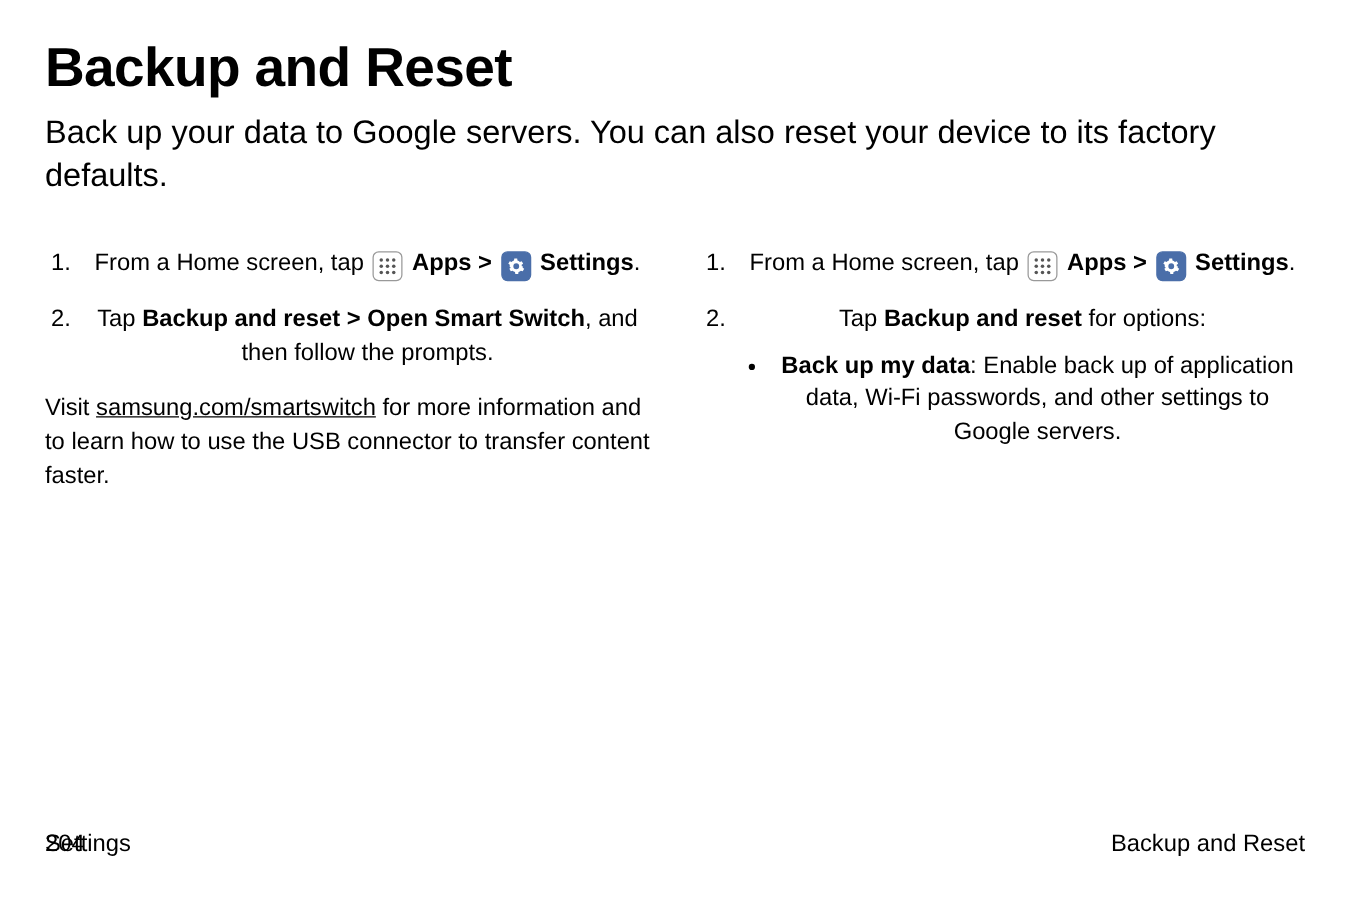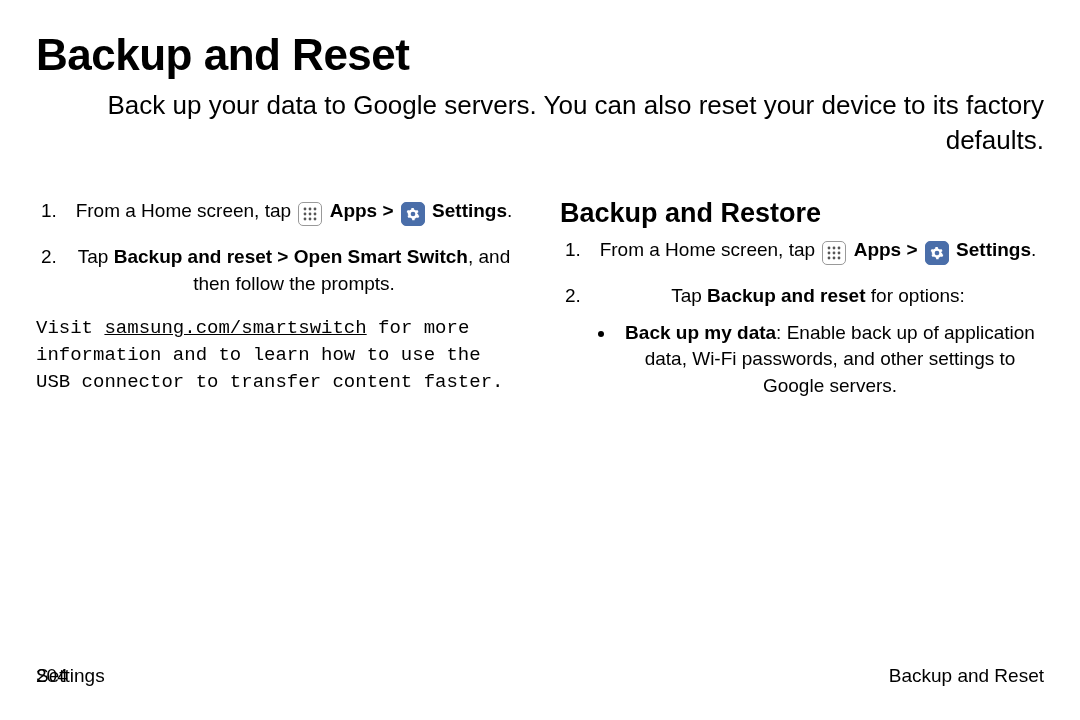--- a/index.html
+++ b/index.html
@@ -23,21 +23,20 @@
     margin: 0 0 8px 0;
     font-size: 44px;
     font-weight: 800;
     letter-spacing: -0.5px;
   }
   .intro {
     font-size: 26px;
     line-height: 1.35;
     margin: 0 0 40px 0;
     font-weight: 400;
-    text-align: right;
   }
   .columns {
     display: flex;
     gap: 40px;
   }
   .col {
     flex: 1 1 0;
     min-width: 0;
   }
   h2.section-title {
@@ -66,21 +65,20 @@
     padding-left: 24px;
   }
   ul.bullets > li {
     margin-bottom: 10px;
     line-height: 1.4;
   }
   .note {
     font-size: 19px;
     line-height: 1.4;
     margin: 0;
-    font-family: Liberation Mono, monospace;
   }
   .link {
     text-decoration: underline;
     cursor: pointer;
   }
   .bold {
     font-weight: 700;
   }
   .inline-icon {
     display: inline-flex;
@@ -160,21 +158,20 @@
           <span>Tap </span><span class="bold">Backup and reset &gt; Open Smart Switch</span><span>, and then follow the prompts.</span>
         </li>
       </ol>
 
       <p class="note">
         <span>Visit </span><span class="link">samsung.com/smartswitch</span><span> for more information and to learn how to use the USB connector to transfer content faster.</span>
       </p>
     </div>
 
     <div class="col">
-      <h2 class="section-title">Backup and Restore</h2>
 
       <ol class="steps">
         <li>
           <span>From a Home screen, tap </span>
           <span class="inline-icon">
             <svg width="14" height="14" viewBox="0 0 14 14">
               <g fill="#555">
                 <circle cx="2" cy="2" r="1.4"></circle>
                   <circle cx="7" cy="2" r="1.4"></circle>
                   <circle cx="12" cy="2" r="1.4"></circle>

